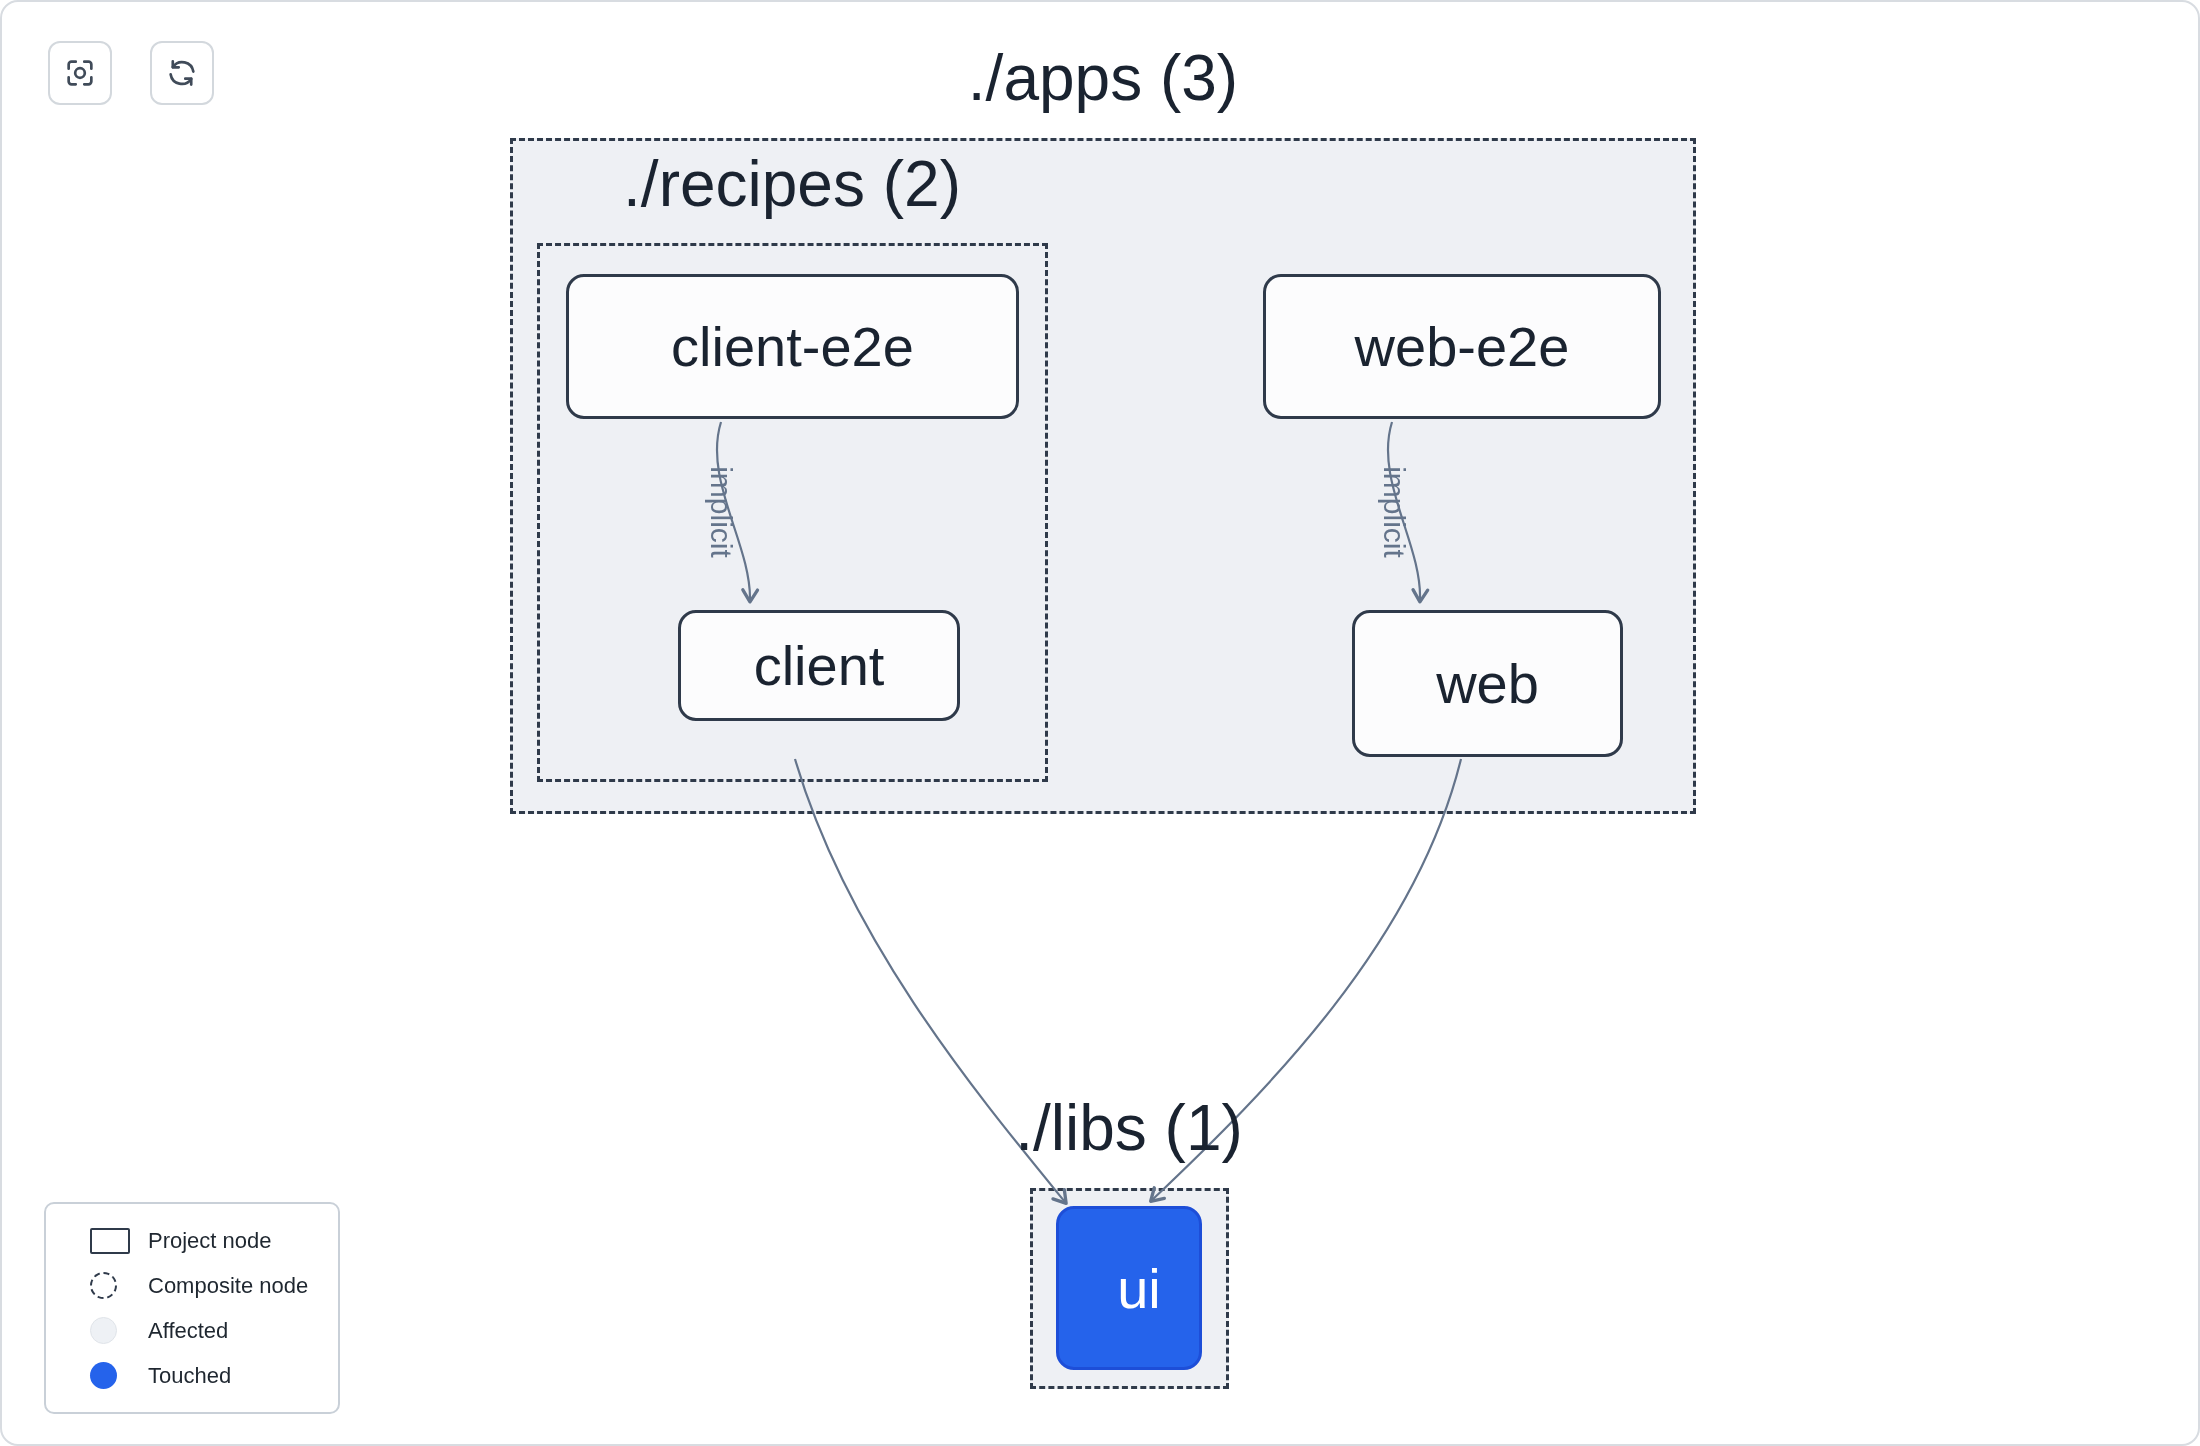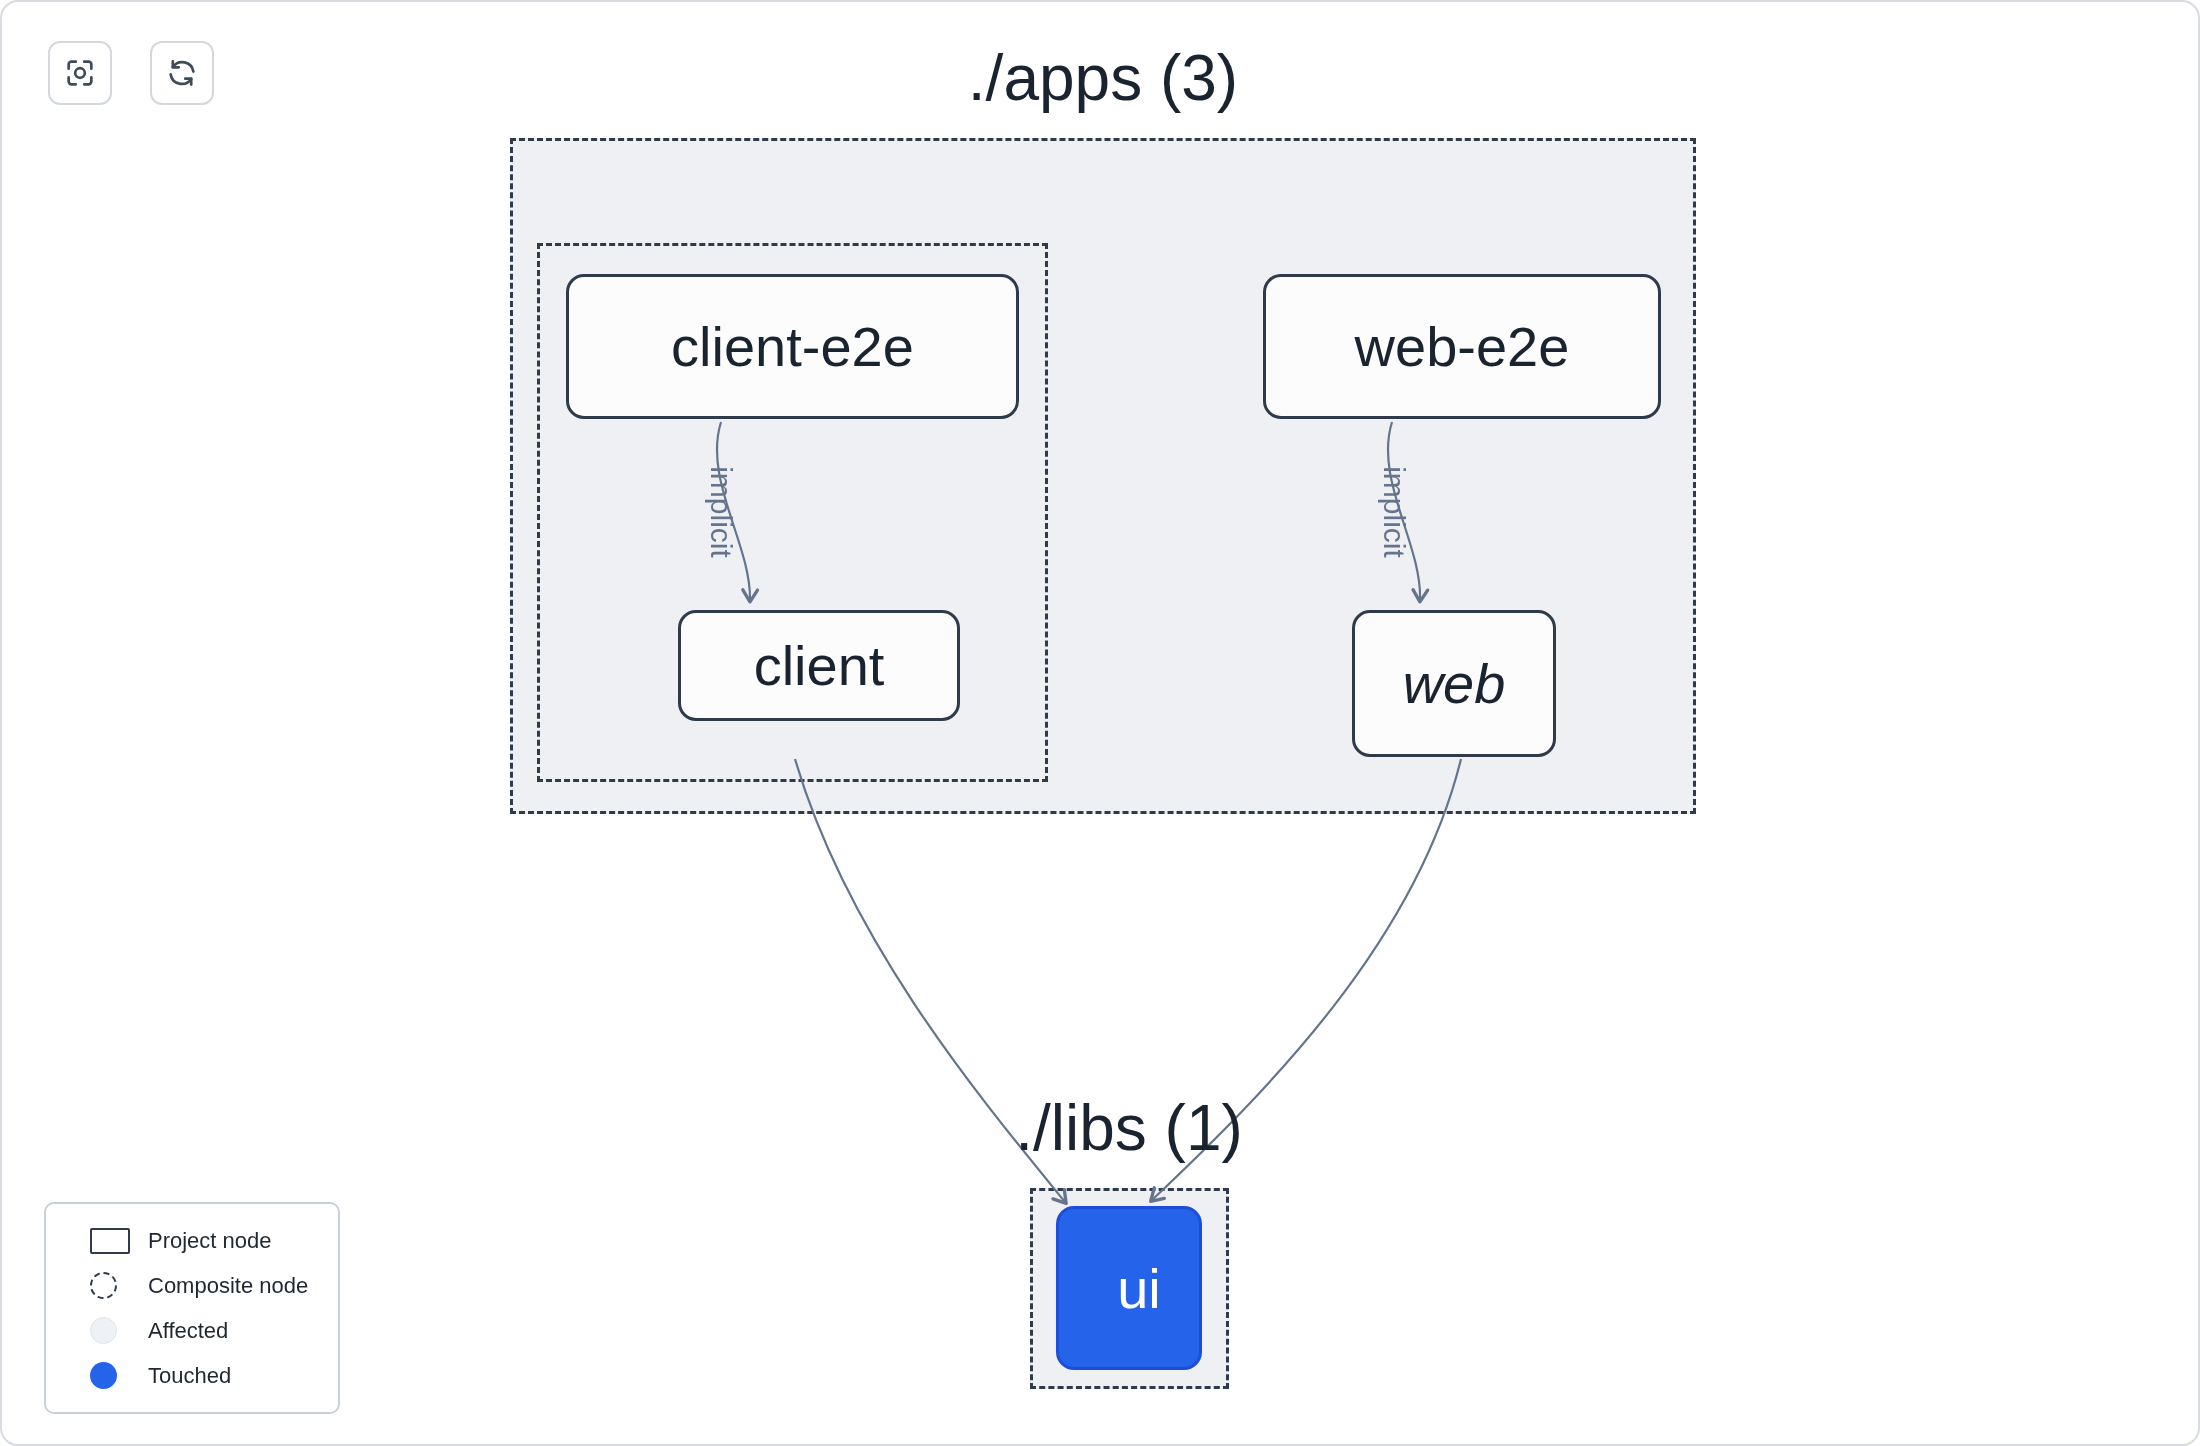--- a/index.html
+++ b/index.html
@@ -85,26 +85,27 @@
     <path class="edge" d="M 719 420 C 701 478 749 542 748 598" marker-end="url(#arrow)"></path>
     <path class="edge" d="M 1390 420 C 1372 478 1420 542 1418 598" marker-end="url(#arrow)"></path>
     <path class="edge" d="M 793 757 C 846 938 978 1096 1063 1200" marker-end="url(#arrow)"></path>
     <path class="edge" d="M 1459 757 C 1414 940 1266 1088 1150 1198" marker-end="url(#arrow)"></path>
 
     <text class="edge-label" transform="translate(717 510) rotate(90)">implicit</text>
     <text class="edge-label" transform="translate(1390 510) rotate(90)">implicit</text>
   </svg>
 
   <div class="group-label" style="left:1101px; top:40px;">./apps (3)</div>
+  <div class="group-label" style="left:790px; top:146px;">./recipes (2)</div>
   <div class="group-label" style="left:1127px; top:1090px;">./libs (1)</div>
 
   <div class="node" style="left:564px; top:272px; width:453px; height:145px;">client-e2e</div>
   <div class="node" style="left:1261px; top:272px; width:398px; height:145px;">web-e2e</div>
   <div class="node" style="left:676px; top:608px; width:282px; height:111px;">client</div>
-  <div class="node" style="left:1350px; top:608px; width:204px; height:147px;font-style:italic;">web</div>
+  <div class="node" style="left:1350px; top:608px; width:271px; height:147px;">web</div>
   <div class="node touched" style="left:1054px; top:1204px; width:146px; height:164px;padding-left:20px;">ui</div>
 
   <div class="toolbar-btn" style="left:46px; top:39px;">
     <span style="display:flex;">
       <svg viewBox="0 0 24 24" width="34" height="34" fill="none" stroke-width="1.9" stroke-linecap="round" stroke-linejoin="round">
         <path d="M4 9 V6 a2 2 0 0 1 2 -2 h3"></path>
         <path d="M15 4 h3 a2 2 0 0 1 2 2 v3"></path>
         <path d="M20 15 v3 a2 2 0 0 1 -2 2 h-3"></path>
         <path d="M9 20 H6 a2 2 0 0 1 -2 -2 v-3"></path>
         <circle cx="12" cy="12" r="3.4"></circle>

